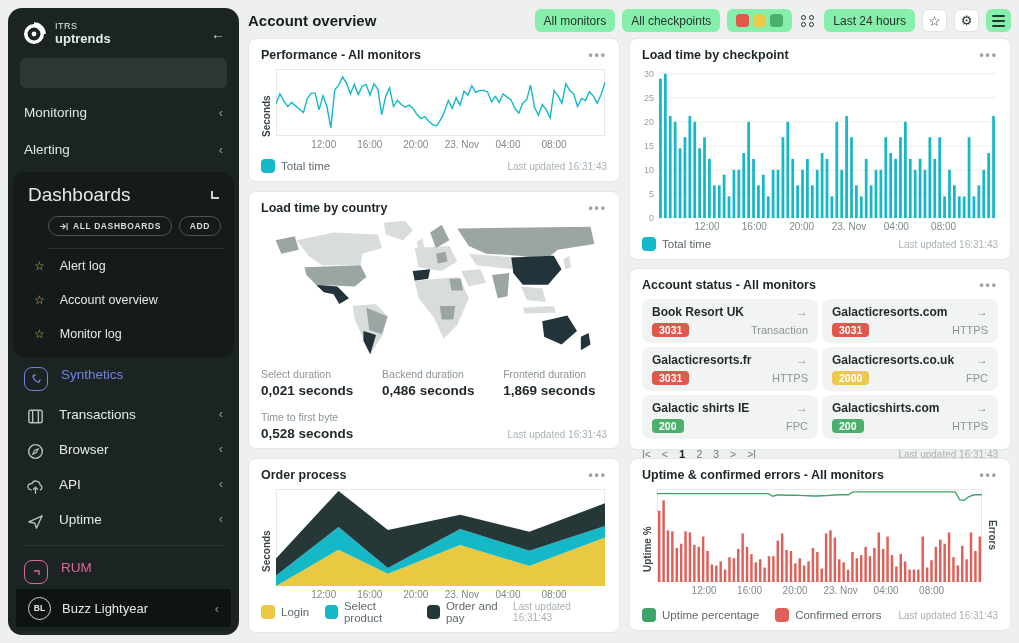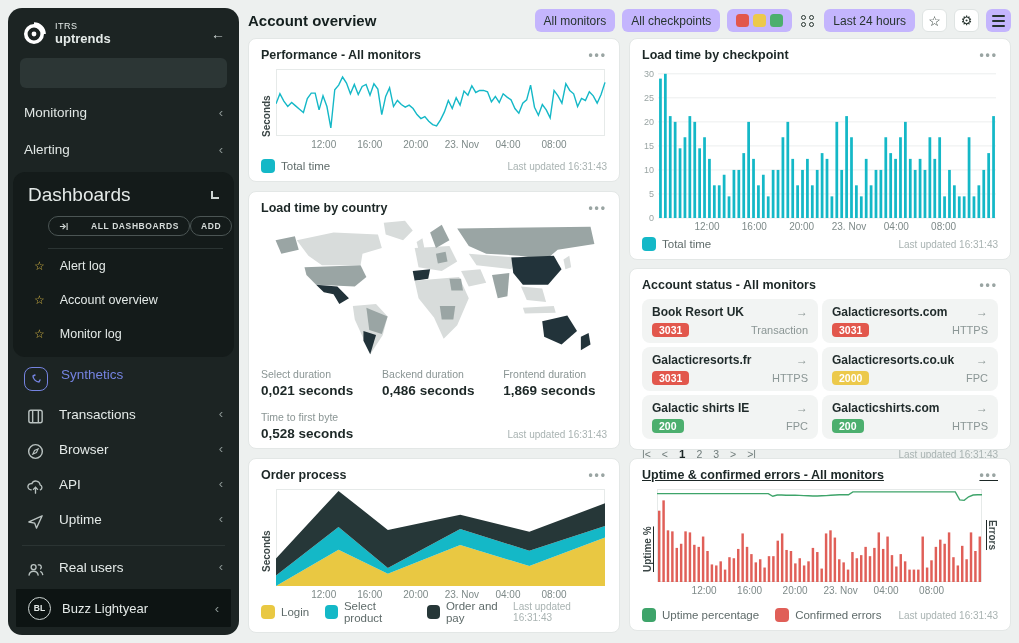--- a/index.html
+++ b/index.html
@@ -17,42 +17,42 @@
   .collapse-btn { margin-left:auto; color:#cdd5d3; font-size:14px; cursor:pointer; }
   .search { width:100%; height:30px; background:#2c3635; border:none; border-radius:6px;
     margin:10px 0 6px; color:#e4eae8; padding:0 10px; font-size:12px; }
   .nav-item { display:flex; align-items:center; padding:11px 4px; font-size:13.5px; color:#e0e6e4; cursor:pointer; }
   .chev { margin-left:auto; color:#8d9795; font-size:13px; line-height:1; }
   .dash-panel { background:#141b1a; margin:4px -7px 2px; border-radius:12px; padding:2px 11px 6px; }
   .dash-head { display:flex; align-items:center; padding:10px 4px 8px; font-size:19px; }
   .l-icon { margin-left:auto; width:8px; height:8px; border-left:2px solid #cdd5d3; border-bottom:2px solid #cdd5d3; }
   .pill-row { display:flex; justify-content:space-between; align-items:center; padding:2px 2px 12px 24px; }
   .pill { border:1px solid #4b5554; border-radius:999px; font-size:8.5px; font-weight:bold; letter-spacing:.6px;
-    color:#d6dcda; padding:4px 10px; display:flex; align-items:flex-end; gap:23px; cursor:pointer; white-space:nowrap; }
+    color:#d6dcda; padding:4px 10px; display:flex; align-items:flex-end; gap:5px; cursor:pointer; white-space:nowrap; }
   .dash-sep { border-top:1px solid #2b3433; margin-left:24px; }
   .fav { display:flex; align-items:center; gap:15px; padding:10px 4px 10px 10px; font-size:12.5px; cursor:pointer; }
   .star { color:#d9b944; font-size:12px; }
   .prod { display:flex; gap:13px; padding:8px 4px; font-size:13.5px; cursor:pointer; }
   .boxicon { width:24px; height:24px; border:1.6px solid currentColor; border-radius:8px;
     display:flex; align-items:center; justify-content:center; flex:none; }
   .gicon { width:22px; display:flex; justify-content:center; color:#b9c2c0; flex:none; }
   .side-sep { border-top:1px solid #2b3433; margin:6px 2px; }
   .side-footer { position:absolute; left:8px; right:8px; bottom:8px; height:38px; background:#0d1413;
     border-radius:1px; display:flex; align-items:center; gap:11px; padding:0 12px; z-index:3; cursor:pointer; }
   .avatar { width:23px; height:23px; border-radius:50%; border:1.5px solid #cdd5d3; font-size:8.5px;
     font-weight:bold; display:flex; align-items:center; justify-content:center; }
   .side-footer .name { font-size:13px; }
   .infra-row { position:relative; z-index:1; }
 
   
   .main { position:absolute; left:248px; top:0; width:763px; height:643px; }
   .main-header { display:flex; align-items:center; height:38px; padding-top:3px; }
   .page-title { font-size:15px; font-weight:bold; color:#15201f; }
   .controls { margin-left:auto; display:flex; gap:7px; align-items:center; }
-  .ctl { background:#c4b5fd; border:none; border-radius:6px; height:23px; padding:0 9px; font-size:12px;
+  .ctl { background:#86efac; border:none; border-radius:6px; height:23px; padding:0 9px; font-size:12px;
     color:#27342f; display:flex; align-items:center; gap:4px; cursor:pointer; font-family:inherit; }
   .ctl.white { background:#fff; border:1px solid #dfe4e3; width:25px; justify-content:center; padding:0; }
   .sq { width:13px; height:13px; border-radius:3.5px; }
   .grid-dots { display:grid; grid-template-columns:6px 6px; gap:2px; }
   .grid-dots i { width:5px; height:5px; border:1.4px solid #27342f; border-radius:50%; }
   .burger { display:flex; flex-direction:column; gap:3px; }
   .burger i { width:13px; height:2px; background:#27342f; border-radius:1px; }
 
   .cols { display:flex; gap:9px; }
   .col { display:flex; flex-direction:column; }
@@ -195,20 +195,28 @@
         <svg width="19" height="19" viewBox="0 0 20 20">
             <path d="M3 10.5 17 4l-6 13-1.8-5.2z" stroke="#b9c2c0" stroke-width="1.4" fill="none" stroke-linejoin="round"></path>
           </svg>
       </span>
       <span>Uptime</span>
       <span class="chev">‹</span>
     </div>
 
     <div class="side-sep"></div>
 
+    <div class="prod" style="color: rgb(217, 103, 158);">
+      <span class="boxicon">
+        <svg width="12" height="12" viewBox="0 0 12 12">
+            <path d="M9 9V5H4" stroke="currentColor" stroke-width="1.4" fill="none"></path>
+          </svg>
+      </span>
+      <span>RUM</span>
+    </div>
     <div class="prod">
       <span class="gicon">
         <svg width="19" height="19" viewBox="0 0 20 20">
             <circle cx="8" cy="7.5" r="2.6" stroke="#b9c2c0" stroke-width="1.4" fill="none"></circle>
             <path d="M3.2 16c.4-2.8 2.4-4.2 4.8-4.2s4.4 1.4 4.8 4.2" stroke="#b9c2c0" stroke-width="1.4" fill="none" stroke-linecap="round"></path>
             <path d="M13 5.2a2.4 2.4 0 0 1 2.4 4M15.5 12.2c1.2.6 1.9 1.7 2.1 3.2" stroke="#b9c2c0" stroke-width="1.4" fill="none" stroke-linecap="round"></path>
           </svg>
       </span>
       <span>Real users</span>
       <span class="chev">‹</span>
@@ -585,21 +593,21 @@
           <span>&lt;</span>
           <span class="cur">1</span>
           <span>2</span>
           <span>3</span>
           <span>&gt;</span>
           <span>&gt;|</span>
           <span class="updated">Last updated 16:31:43</span>
         </div>
       </div>
 
-      <div class="card" style="height:173px;text-decoration:underline;">
+      <div class="card" style="height:173px;">
         <div class="card-head">
           <span>Uptime &amp; confirmed errors - All monitors</span>
           <span class="dots">•••</span>
         </div>
         <div class="chart-row">
           <div class="ylab">Uptime %</div>
           <div class="chart" style="height:112px;"><svg width="327" height="112">
                 <rect x="0.5" y="3.5" width="324" height="92" fill="none" stroke="#e6eae9"></rect>
                 <rect x="0.9662162162162162" y="24.69999999999999" width="2.4594594594594597" height="71.30000000000001" fill="#e05f58"></rect>
                 <rect x="5.358108108108109" y="14.366666666666674" width="2.4594594594594597" height="81.63333333333333" fill="#e05f58"></rect>

